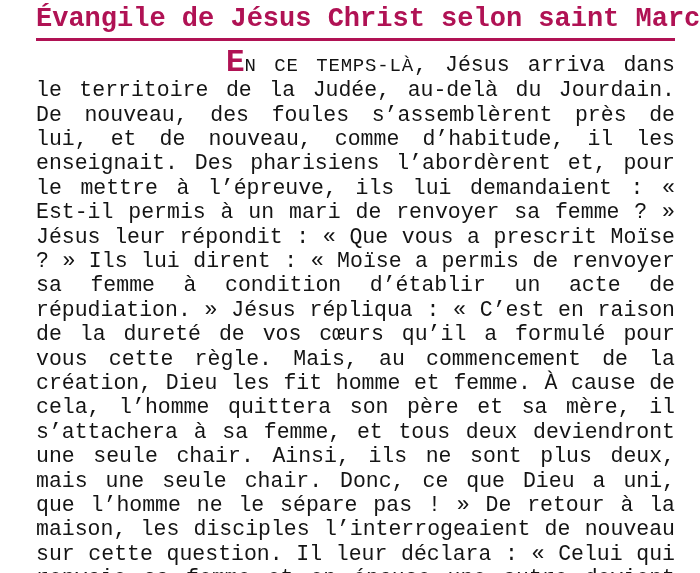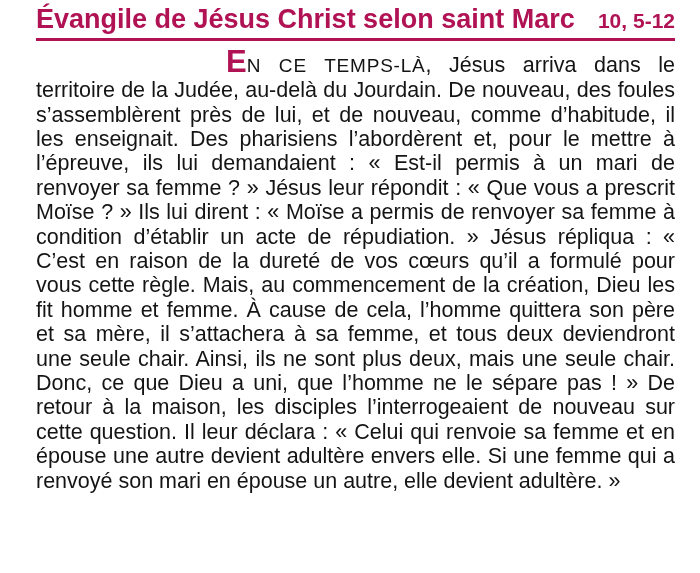--- a/index.html
+++ b/index.html
@@ -5,21 +5,21 @@
   :root { --accent:#b01254; --text:#141414; --bg:#ffffff; }
   * { box-sizing: border-box; }
   html,body { margin:0; padding:0; background:var(--bg); }
   .page {
     position: relative;
     width: 700px;
     height: 573px;
     background: var(--bg);
     overflow: hidden;
     padding: 5px 25px 0 36px;
-    font-family: Liberation Sans, sans-serif;
+    font-family: Liberation Mono, monospace;
   }
   .header {
     display: flex;
     justify-content: space-between;
     align-items: baseline;
     border-bottom: 3px solid var(--accent);
     padding-bottom: 3px;
   }
   .title {
     margin: 0;

